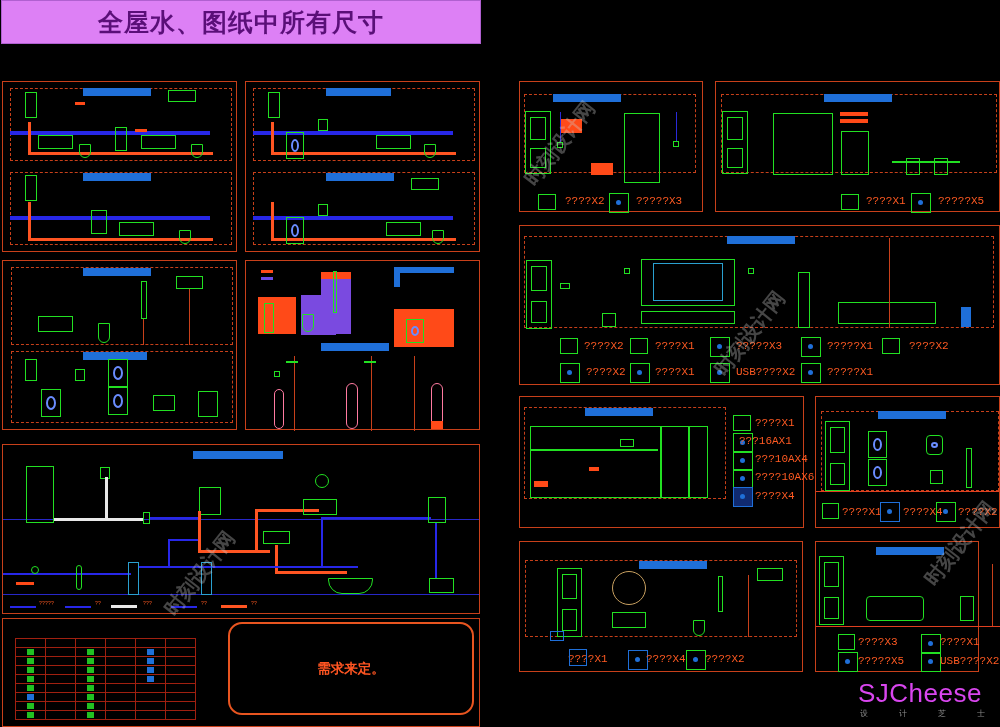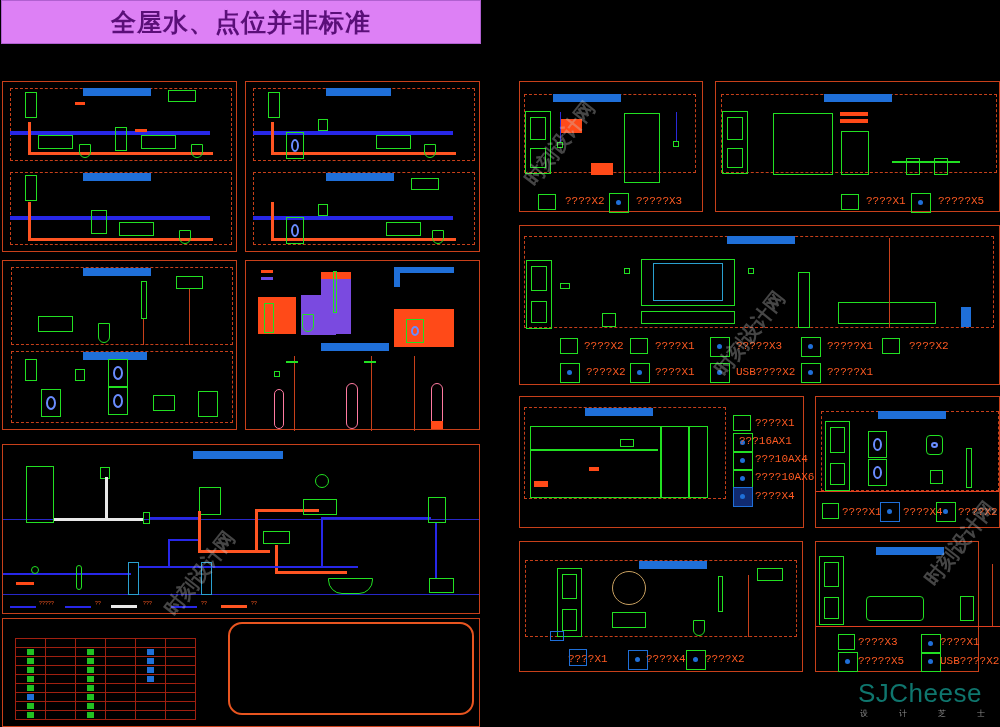--- a/index.html
+++ b/index.html
@@ -19,33 +19,33 @@
 .fig{position:absolute;border:1.5px solid #ff7aa0;border-radius:6px}
 .lbl{position:absolute;color:#ff5a22;font-size:11px;font-family:"Liberation Mono",monospace;white-space:nowrap}
 .sock{position:absolute;width:20px;height:20px;border:1.5px solid #22e022}
 .sock::after{content:"";position:absolute;left:6px;top:6px;width:5px;height:5px;border-radius:50%;background:#1f6fd8}
 .wash{position:absolute;border:1.5px solid #22e022}
 .wash::after{content:"";position:absolute;left:4px;top:6px;right:4px;bottom:6px;border-radius:50%;border:2px solid #6a8cff}
 .note{position:absolute;left:228px;top:622px;width:246px;height:93px;border:2px solid #e85520;border-radius:14px;color:#ff5522;font-weight:bold;font-size:13.5px;line-height:19px;text-align:center;display:flex;flex-direction:column;justify-content:center;padding:0 8px}
 .legend-table{position:absolute;left:15px;top:638px;border-collapse:collapse}
 .legend-table td{border:1px solid #a02010;width:30px;height:9px;font-size:4px;color:#ff5522}
 .legend-table td.ic div{width:7px;height:6px;margin:auto;background:#22c022}
-.brand{position:absolute;left:858px;top:678px;color:#0f766e;font-size:26px;font-family:"Liberation Sans",sans-serif;letter-spacing:0.5px}
+.brand{position:absolute;left:858px;top:678px;color:#d946ef;font-size:26px;font-family:"Liberation Sans",sans-serif;letter-spacing:0.5px}
 .brand-sub{position:absolute;left:860px;top:708px;width:125px;display:flex;justify-content:space-between;color:#8a8a8a;font-size:8px}
 .wm{position:absolute;color:rgba(200,200,200,0.35);font-weight:bold;font-size:20px;transform:rotate(-52deg);white-space:nowrap;pointer-events:none}
 .door{position:absolute;border:1.5px solid #22e022}
 .door::before{content:"";position:absolute;left:4px;right:4px;top:5px;height:35%;border:1px solid #22e022}
 .door::after{content:"";position:absolute;left:4px;right:4px;bottom:5px;height:30%;border:1px solid #22e022}
 </style>
 </head>
 <body>
 
 <div class="stage">
 
-  <div class="title-banner" style="left:1px;width:480px">全屋水、点位并非标准</div>
+  <div class="title-banner" style="left:1px;width:480px">全屋水、图纸中所有尺寸</div>
 
   <div class="panel" style="left:2px;top:81px;width:235px;height:171px">
     <div class="dash" style="left:7px;top:6px;width:222px;height:73px"></div>
     <div class="bluetag" style="left:80px;top:6px;width:68px"></div>
     <div class="pipe-b" style="left:7px;top:49px;width:200px;height:4px"></div>
     <div class="pipe-o" style="left:25px;top:40px;width:3px;height:32px"></div>
     <div class="pipe-o" style="left:25px;top:70px;width:185px;height:3px"></div>
     <div class="g" style="left:22px;top:10px;width:12px;height:26px"></div>
     <div class="g" style="left:35px;top:53px;width:35px;height:14px"></div>
     <div class="g" style="left:112px;top:45px;width:12px;height:24px"></div>
@@ -301,20 +301,21 @@
           <td class="ic">
             <div></div>
           </td>
           <td></td>
           <td></td>
           <td></td>
         </tr>
   </tbody>
     </table>
   <div class="note">
+    <div>需求来定。</div>
   </div>
 
   <div class="panel" style="left:519px;top:81px;width:184px;height:131px">
     <div class="dash" style="left:4px;top:12px;width:172px;height:79px"></div>
     <div class="bluetag" style="left:33px;top:12px;width:68px"></div>
     <div class="door" style="left:5px;top:29px;width:26px;height:63px"></div>
     <div class="o" style="left:40px;top:37px;width:22px;height:14px"></div>
     <div class="o" style="left:71px;top:81px;width:22px;height:12px"></div>
     <div class="g" style="left:104px;top:31px;width:36px;height:70px"></div>
     <div class="g" style="left:37px;top:60px;width:6px;height:6px;border-width:1px"></div>

